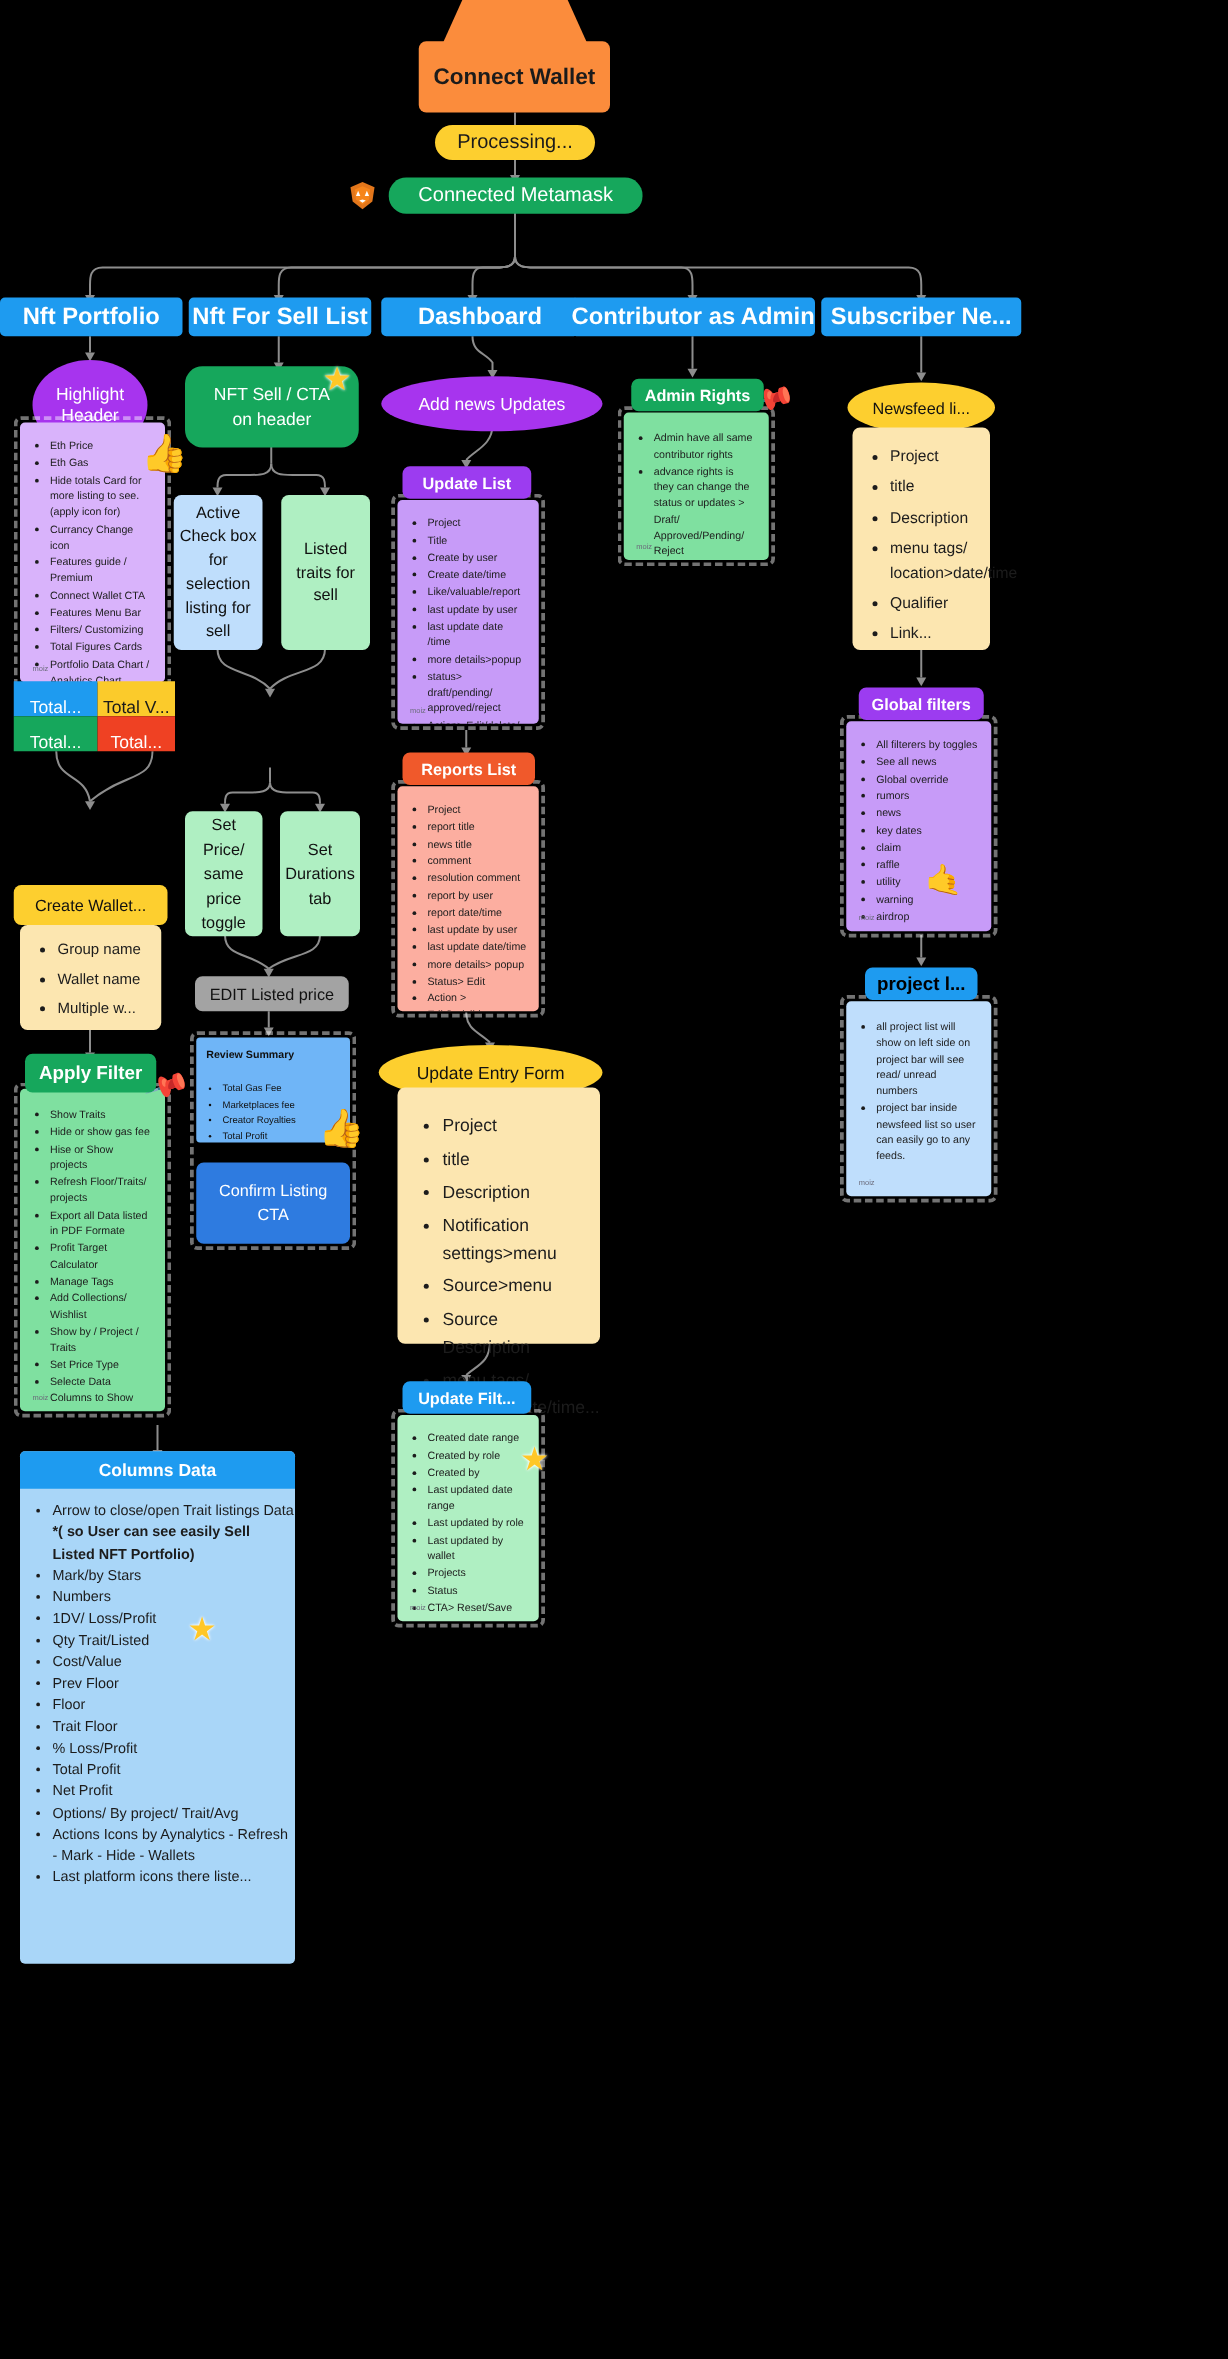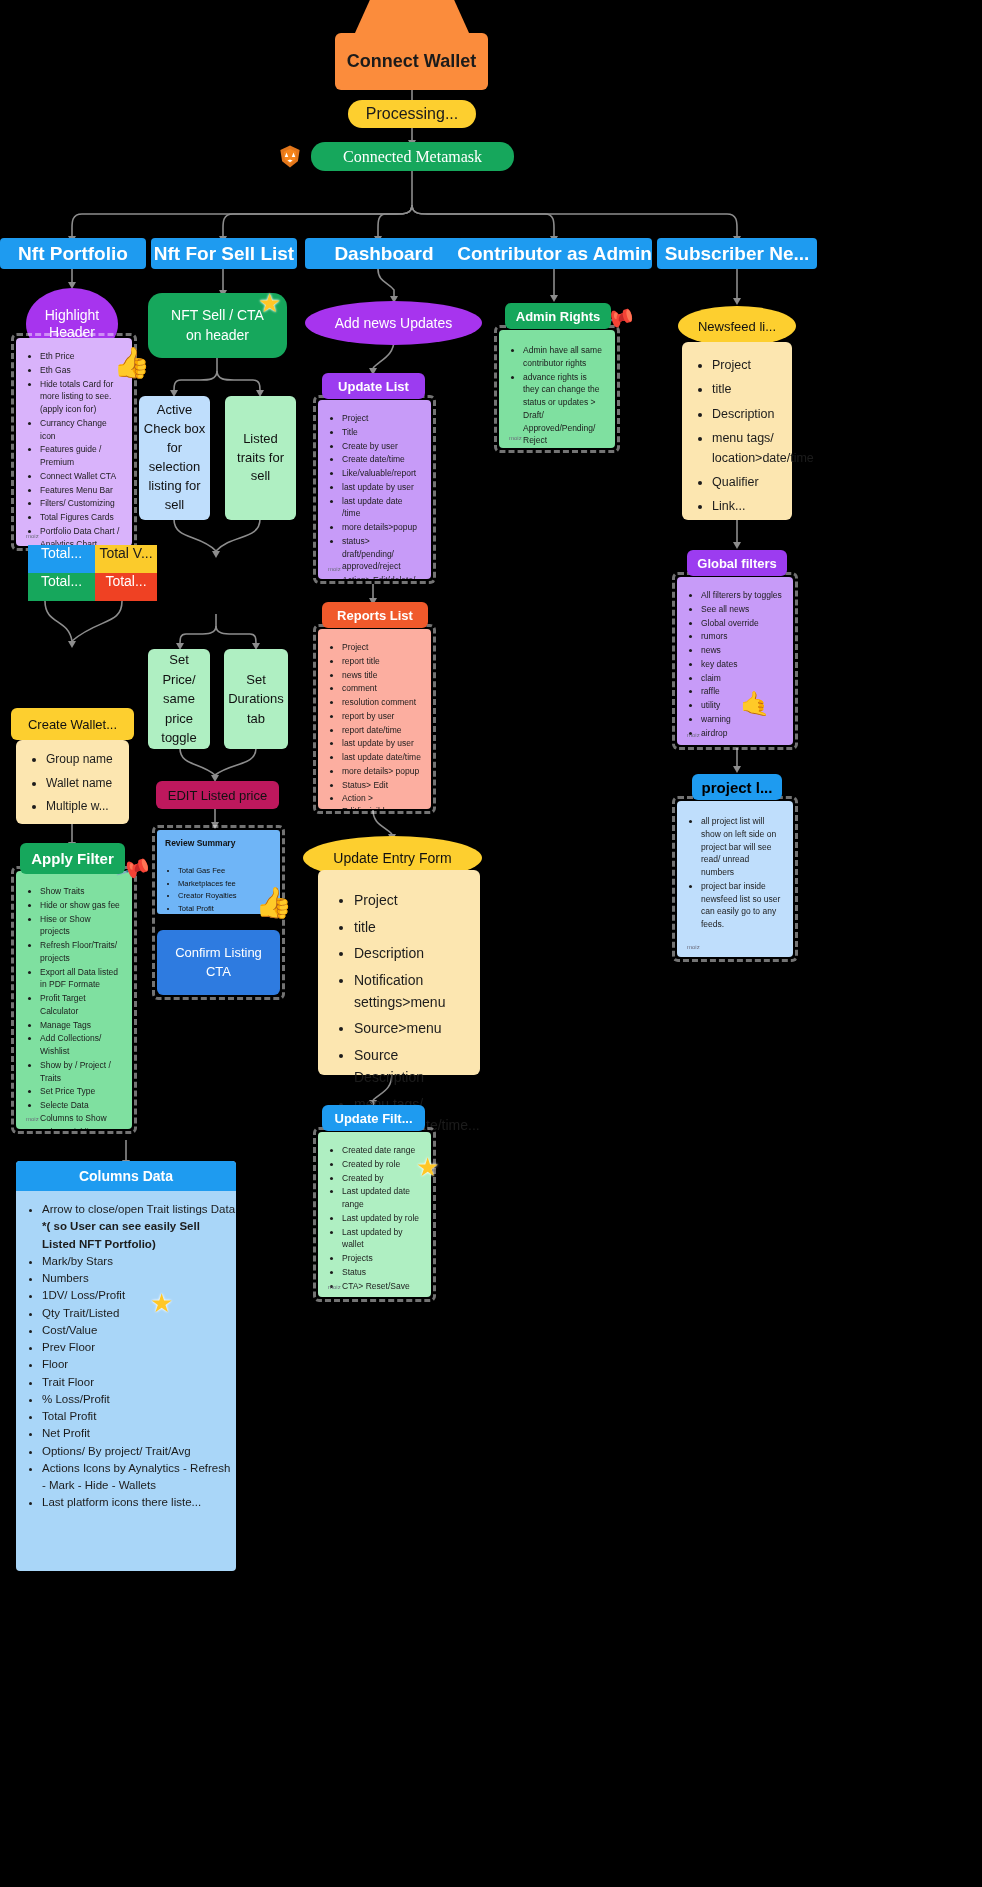--- a/index.html
+++ b/index.html
@@ -39,21 +39,21 @@
               pointer-events:none; }
   svg.links path { fill:none; stroke:#8d8d8d; stroke-width:1.6; }
   svg.links polygon { fill:#8d8d8d; }
 
   .star { position:absolute; font-size:26px; color:#FFC727;
           text-shadow: 0 0 2px #fff, 0 0 3px #fff; }
   .thumb { position:absolute; font-size:30px; }
   .pin { position:absolute; font-size:24px; }
 
   .tot { position:absolute; color:#fff; font-size:14px; font-weight:500;
-         display:flex; align-items:flex-start; justify-content:center;margin-left:17px; }
+         display:flex; align-items:flex-end; justify-content:center; }
 
   .title-strip { position:absolute; left:0; right:0; top:0; height:30px;
                  display:flex; align-items:center; justify-content:center;
                  color:#fff; font-size:14px; font-weight:600; border-radius:4px 4px 0 0;}
 </style>
 </head>
 <body>
 
 <div id="canvas">
 
@@ -159,21 +159,21 @@
     <svg viewBox="0 0 32 32" width="28" height="28">
       <polygon points="16,4 5,9 7,22 16,29 25,22 27,9" fill="#E2761B"></polygon>
       <polygon points="16,8 9,11 10,20 16,25 22,20 23,11" fill="#F6851B"></polygon>
       <polygon points="12,12 14,17 10,17" fill="#fff"></polygon>
       <polygon points="20,12 18,17 22,17" fill="#fff"></polygon>
       <polygon points="13,21 16,23 19,21 16,20" fill="#fff"></polygon>
     </svg>
   </div>
 
   <div class="node round" style="left:311px;top:142px;width:203px;height:29px;background:#16A75C;">
-    <span style="font-size:16px;color:#fff;font-family:Liberation Serif, serif;">Connected Metamask</span>
+    <span style="font-size:16px;color:#fff;">Connected Metamask</span>
   </div>
 
   <div class="node tab" style="left:0px;top:238px;width:146px;height:31px;">
     <span>Nft Portfolio</span>
   </div>
   <div class="node tab" style="left:151px;top:238px;width:146px;height:31px;">
     <span>Nft For Sell List</span>
   </div>
   <div class="node tab" style="left:305px;top:238px;width:158px;height:31px;">
     <span>Dashboard</span>
@@ -301,21 +301,21 @@
 
   <div class="node rect" style="left:148px;top:649px;width:62px;height:100px;background:#AFEFC2;
               font-size:13px;line-height:1.5;padding:3px;">
     <span>Set Price/ same price toggle</span>
   </div>
   <div class="node rect" style="left:224px;top:649px;width:64px;height:100px;background:#AFEFC2;
               font-size:13px;line-height:1.5;padding:20px;">
     <span>Set Durations tab</span>
   </div>
 
-  <div class="node rect" style="left:156px;top:781px;width:123px;height:28px;background:#be185d;">
+  <div class="node rect" style="left:156px;top:781px;width:123px;height:28px;background:#a3a3a3;">
     <span style="font-size:13px;">EDIT Listed price</span>
   </div>
 
   <div class="dash-frame" style="left:152px;top:825px;width:133px;height:175px;"></div>
   <div style="position:absolute;left:157px;top:830px;width:123px;height:84px;background:#6FB5F7;
               border-radius:3px;padding:8px 8px;">
     <div style="font-size:8.5px;font-weight:700;color:#111;margin-bottom:17px;">Review Summary</div>
     <ul id="rs-items" style="margin-left:13px;font-size:7.6px;line-height:1.65;color:#111;">
         <li>Total Gas Fee</li>
         <li>Marketplaces fee</li>

